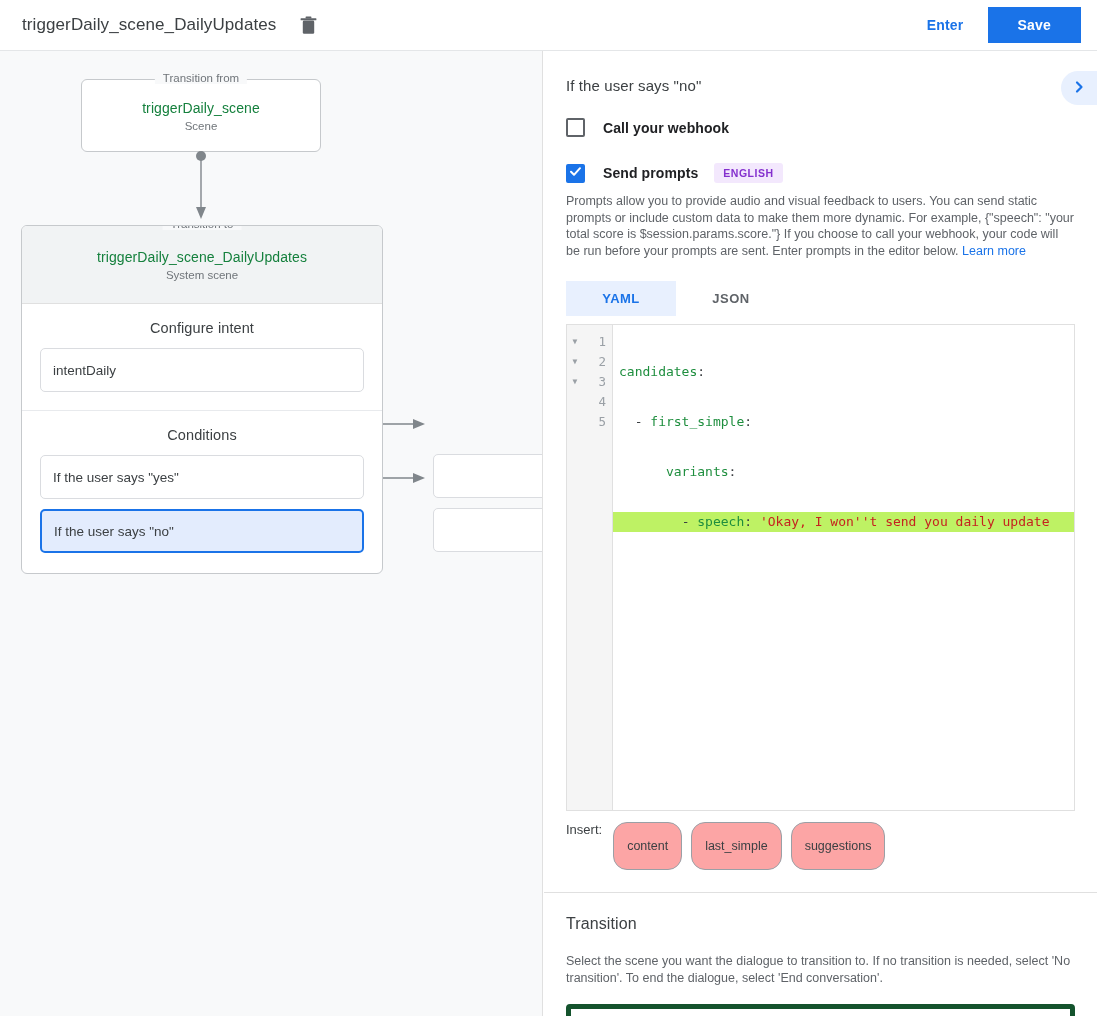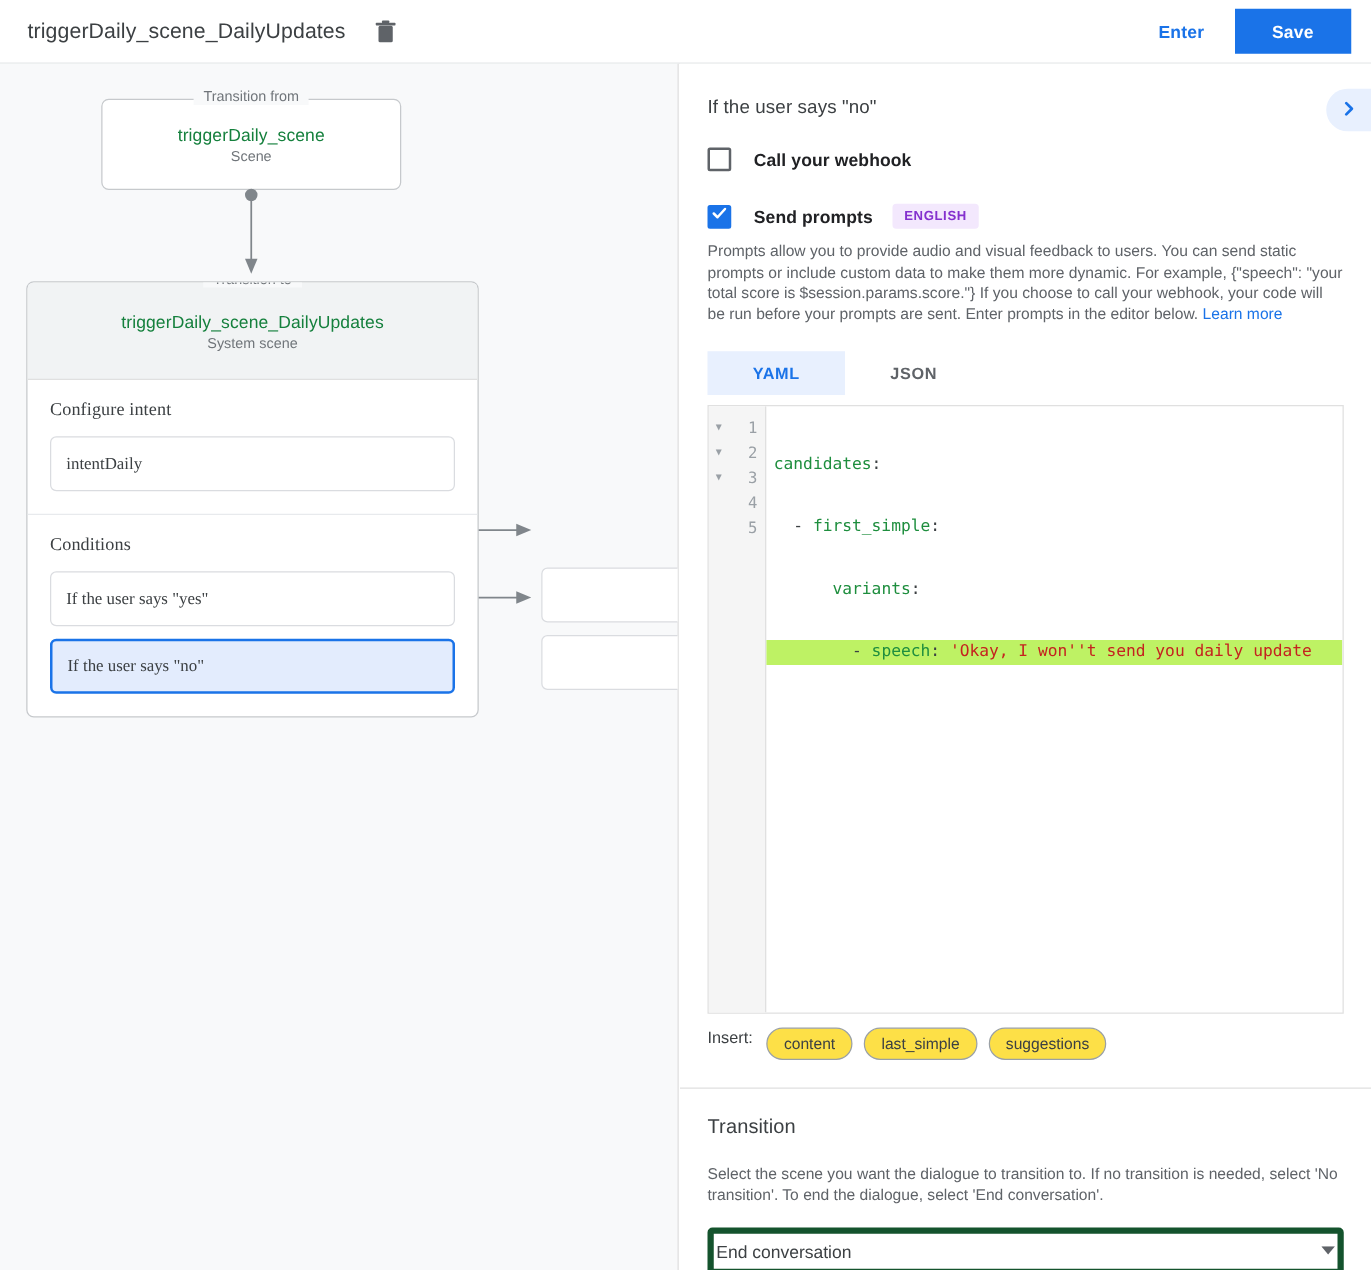--- a/index.html
+++ b/index.html
@@ -56,20 +56,21 @@
     background: #f8f9fa;
     border-right: 1px solid #e0e0e0;
     overflow: hidden;
   }
 
   .fieldset-box {
     position: absolute;
     border: 1px solid #c6c9cc;
     border-radius: 6px;
     background: #ffffff;
+    text-align: center;
   }
   .fieldset-legend {
     position: absolute; top: -8px; left: 50%;
     transform: translateX(-50%);
     background: #f8f9fa;
     padding: 0 8px;
     font-size: 11.5px; color: #70757a; white-space: nowrap;
   }
 
   
@@ -92,21 +93,21 @@
     overflow: hidden;
   }
   .node-to-head {
     background: #f1f3f4;
     height: 78px;
     display: flex; flex-direction: column;
     align-items: center; justify-content: center;
     border-bottom: 1px solid #e0e0e0;
   }
   .node-to-body { padding: 0; }
-  .section-block { padding: 16px 18px 18px 18px; font-family: Liberation Serif, serif; }
+  .section-block { padding: 16px 18px 18px 18px; }
   .section-block + .section-block { border-top: 1px solid #e8eaed; }
   .section-label {
     font-size: 14.5px; color: #3c4043; margin-bottom: 12px;
     letter-spacing: .1px;
   }
   .inner-field {
     border: 1px solid #dadce0; border-radius: 5px;
     background: #ffffff;
     height: 44px; display: flex; align-items: center;
     padding: 0 12px;
@@ -243,23 +244,23 @@
   .tk-dash { color: #3c4043; }
 
   
   .insert-row {
     display: flex; gap: 9px;
     margin-top: 11px;
   }
   .insert-label { font-size: 13px; color: #3c4043; margin-right: 2px; }
   .chip {
     border: 1px solid #9aa0a6; border-radius: 14px;
-    background: #fde047; color: #3c4043;
+    background: #fca5a5; color: #3c4043;
     font-size: 12.5px; font-family: inherit;
-    padding: 5px 13px; cursor: pointer;
+    padding: 16px 13px; cursor: pointer;
   }
 
   .panel-divider {
     margin-top: 22px;
     border-top: 1px solid #e0e0e0;
     width: 553px; margin-left: -22px;
   }
 
   .transition-sec { padding-top: 22px; }
   .trans-title { font-size: 16px; color: #3c4043; letter-spacing: .1px; }

